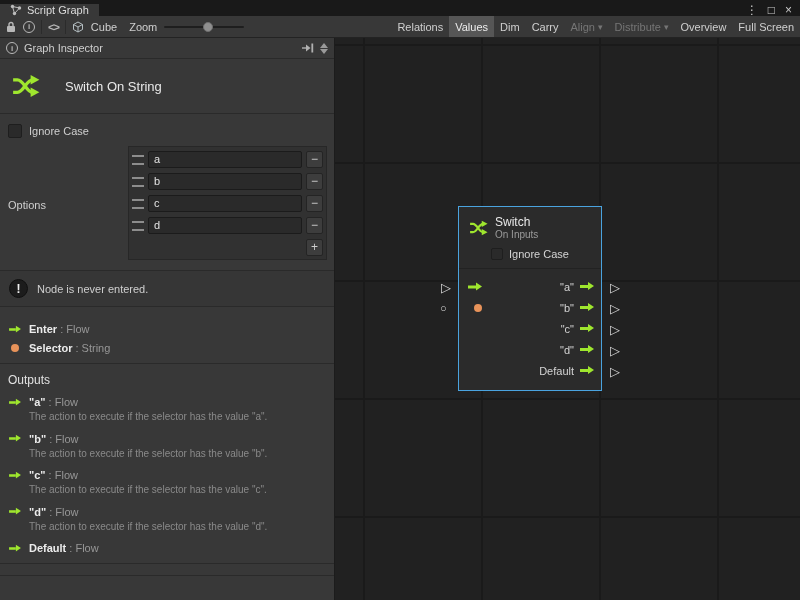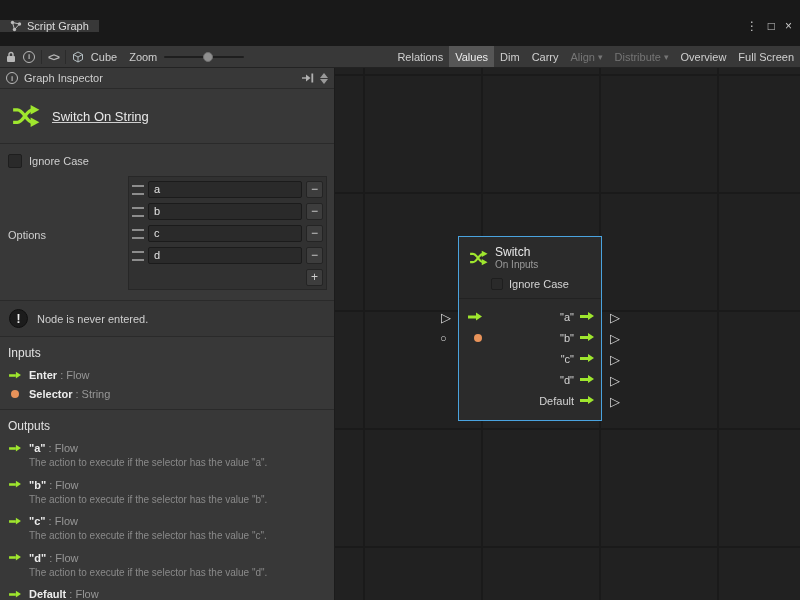--- a/index.html
+++ b/index.html
@@ -9,21 +9,21 @@
     --panel:#383838;
     --field:#2a2a2a;
     --line:#2a2a2a;
     --text:#cfcfcf;
   }
   *{box-sizing:border-box;margin:0;padding:0;font-family:"Liberation Sans",sans-serif;}
   html,body{width:800px;height:600px;overflow:hidden;background:#191919;}
   #app{width:800px;height:600px;display:flex;flex-direction:column;font-size:11px;color:var(--text);}
 
   
-  .tabbar{height:26px;background:#191919;display:flex;align-items:flex-start;flex:none;margin-top:20px;}
+  .tabbar{height:16px;background:#191919;display:flex;align-items:flex-end;flex:none;}
   .tab{display:flex;align-items:center;gap:5px;background:var(--panel);padding:0 10px;color:#dcdcdc;font-size:11px;}
   .win-controls{margin-left:auto;display:flex;align-items:center;gap:10px;padding-right:8px;color:#c8c8c8;font-size:12px;}
   .win-controls span{cursor:default;line-height:1;}
 
   
   .toolbar{height:22px;background:var(--panel);border-bottom:1px solid #232323;display:flex;align-items:center;flex:none;color:#cfcfcf;}
   .tb-group{display:flex;align-items:center;gap:7px;padding:0 6px;height:100%;}
   .tb-sep{width:1px;height:14px;background:#2b2b2b;flex:none;}
   .circle-i{width:12px;height:12px;border-radius:50%;border:1px solid #b8b8b8;color:#b8b8b8;font-size:8px;display:flex;align-items:center;justify-content:center;font-weight:bold;}
   .code-glyph{color:#b8b8b8;font-weight:bold;letter-spacing:-1px;}
@@ -40,21 +40,21 @@
   
   .main{flex:1;display:flex;min-height:0;}
 
   
   .inspector{width:335px;flex:none;background:var(--panel);border-right:1px solid #1c1c1c;display:flex;flex-direction:column;overflow:hidden;}
   .insp-header{height:21px;flex:none;display:flex;align-items:center;gap:6px;padding:0 6px;border-bottom:1px solid var(--line);}
   .insp-header .grow{flex:1;}
   .scroll-arrows{display:flex;flex-direction:column;gap:1px;align-items:center;}
   .tri-up{width:0;height:0;border-left:4px solid transparent;border-right:4px solid transparent;border-bottom:5px solid #9a9a9a;}
   .tri-down{width:0;height:0;border-left:4px solid transparent;border-right:4px solid transparent;border-top:5px solid #9a9a9a;}
-  .title-block{display:flex;align-items:center;gap:12px;padding:12px 10px;border-bottom:1px solid var(--line);flex:none;text-decoration:underline;}
+  .title-block{display:flex;align-items:center;gap:25px;padding:12px 10px;border-bottom:1px solid var(--line);flex:none;}
   .title-block .big-title{font-size:13px;color:#e8e8e8;}
   .settings{padding:10px 8px 6px;flex:none;}
   .check-row{display:flex;align-items:center;gap:7px;margin-bottom:8px;}
   .checkbox{width:14px;height:14px;background:var(--field);border:1px solid #1e1e1e;border-radius:2px;flex:none;}
   .options-wrap{display:flex;align-items:center;}
   .options-label{width:120px;flex:none;padding-top:3px;color:#cfcfcf;}
   .opt-list{flex:1;border:1px solid #272727;background:#313131;padding:1px 2px;}
   .opt-row{display:flex;align-items:center;height:22px;gap:4px;padding:0 1px;}
   .drag-handle{width:12px;height:10px;flex:none;border-top:2px solid #8d8d8d;border-bottom:2px solid #8d8d8d;margin-top:1px;}
   .opt-field{flex:1;height:17px;background:var(--field);border:1px solid #1b1b1b;border-radius:2px;color:#e2e2e2;font-size:11px;padding:0 5px;min-width:0;}
@@ -239,21 +239,20 @@
           </div>
         </div>
       </div>
 
       <div class="warning">
         <span class="warn-icon">!</span>
         <span>Node is never entered.</span>
       </div>
 
       <div class="section">
-        <div class="section-title">Inputs</div>
         <div class="port-row">
           <span class="arrow sm"></span>
           <span>
             <span class="port-name">Enter</span><span class="port-sep"> : </span><span class="port-type">Flow</span>
           </span>
         </div>
         <div class="port-row">
           <span class="dot"></span>
           <span>
             <span class="port-name">Selector</span><span class="port-sep"> : </span><span class="port-type">String</span>

